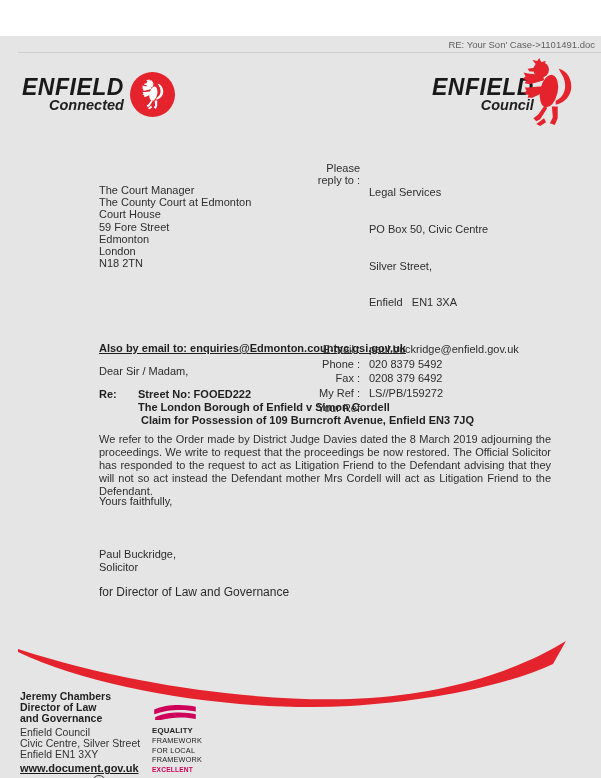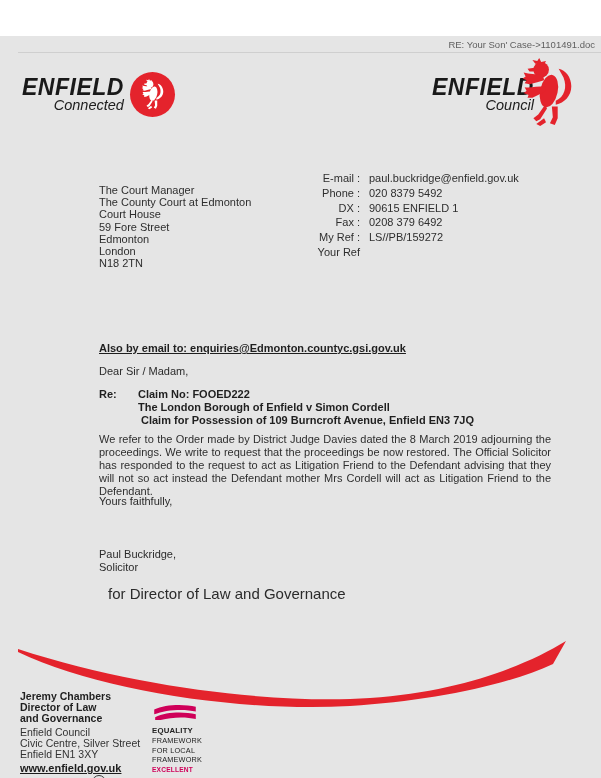--- a/index.html
+++ b/index.html
@@ -9,21 +9,21 @@
 
   
   .subject { position:absolute; top:3px; right:6px; font-size:9.5px; color:#5f5f5f; }
   .topline { position:absolute; top:16px; left:18px; right:0; height:1px; background:#cfcfcf; }
   .bottomline { position:absolute; top:770px; left:0; right:0; height:1px; background:#e3e3e3; }
 
   
   .logo-connected { position:absolute; left:22px; top:36px; display:flex; align-items:center; }
   .logo-text { display:flex; flex-direction:column; align-items:flex-end; }
   .logo-enfield { font-size:23px; font-weight:bold; font-style:italic; letter-spacing:0.5px; color:#191919; line-height:22px; }
-  .logo-tag { font-size:14.5px; font-style:italic; color:#202020; line-height:15px; margin-top:0px; }
+  .logo-tag { font-size:14.5px; font-style:italic; color:#202020; line-height:15px; margin-top:0px;font-weight:bold; }
   .conn-circle { position:relative; width:45px; height:45px; border-radius:50%; background:#e4232c; margin-left:6px; display:flex; align-items:center; justify-content:center; }
   .logo-council { position:absolute; left:432px; top:40px; display:flex; align-items:flex-start; }
   .council-lion { position:absolute; left:86px; top:-18px; }
 
   
   .recipient { position:absolute; left:99px; top:148px; font-size:11px; line-height:12.2px; color:#2e2e2e; }
 
   
   .contact { position:absolute; left:298px; top:126px; font-size:11px; color:#2e2e2e; }
   .crow { display:flex; }
@@ -35,21 +35,21 @@
   
   .email-line { position:absolute; left:99px; top:306px; font-size:11px; font-weight:bold; text-decoration:underline; color:#1f1f1f; }
   .salutation { position:absolute; left:99px; top:329px; font-size:11px;text-align:center; }
   .re-block { position:absolute; left:99px; top:352px; font-size:11px; font-weight:bold; color:#1f1f1f; display:flex;gap:16px; }
   .re-label { width:23px; }
   .re-lines div { line-height:13px; }
   .re-lines div:nth-child(3) { margin-left:3px; }
   .body-par { position:absolute; left:99px; top:397px; width:452px; font-size:11px; line-height:13px; text-align:justify; color:#2e2e2e; }
   .closing { position:absolute; left:99px; top:459px; font-size:11px;text-align:center; }
   .sig { position:absolute; left:99px; top:512px; font-size:11px; line-height:12.5px; }
-  .sig-for { position:absolute; left:108px; top:549px; font-size:15px; }
+  .sig-for { position:absolute; left:99px; top:549px; font-size:12px; }
 
   
   .swoosh { position:absolute; left:0; top:595px; }
   .officer { position:absolute; left:20px; top:655px; font-size:10.5px; }
   .officer .b { font-weight:bold; line-height:11px; color:#1f1f1f; }
   .officer .r { line-height:10.8px; color:#333; }
   .officer .gap { height:3px; }
   .website { position:absolute; left:20px; top:726px; font-size:11px; font-weight:bold; text-decoration:underline; color:#1c1c1c; }
 
   .badge { position:absolute; left:152px; top:667px; width:70px; }
@@ -118,32 +118,40 @@
     <div>The Court Manager</div>
     <div>The County Court at Edmonton</div>
     <div>Court House</div>
     <div>59 Fore Street</div>
     <div>Edmonton</div>
     <div>London</div>
     <div>N18 2TN</div>
   </div>
 
   <div class="contact">
+    <div class="crow">
+      <div class="clabel">
+        <div>Please</div>
+        <div>reply to :</div>
+      </div>
+      <div class="cval">
+        <div>Legal Services</div>
+        <div>PO Box 50, Civic Centre</div>
+        <div>Silver Street,</div>
+        <div>Enfield   EN1 3XA</div>
+      </div>
+    </div>
     <div class="contact-rows">
       <div class="crow">
         <div class="clabel">E-mail :</div>
         <div class="cval">paul.buckridge@enfield.gov.uk</div>
       </div>
       <div class="crow">
         <div class="clabel">Phone  :</div>
         <div class="cval">020 8379 5492</div>
-      </div>
-      <div class="crow">
-        <div class="clabel">DX  :</div>
-        <div class="cval">90615 ENFIELD 1</div>
       </div>
       <div class="crow">
         <div class="clabel">Fax  :</div>
         <div class="cval">0208 379 6492</div>
       </div>
       <div class="crow">
         <div class="clabel">My Ref  :</div>
         <div class="cval">LS//PB/159272</div>
       </div>
       <div class="crow">
@@ -152,21 +160,21 @@
       </div>
     </div>
   </div>
 
   <div class="email-line">Also by email to: enquiries@Edmonton.countyc.gsi.gov.uk</div>
   <div class="salutation">Dear Sir / Madam,</div>
 
   <div class="re-block">
     <div class="re-label">Re:</div>
     <div class="re-lines">
-      <div>Claim No: FOOED222</div>
+      <div>Street No: FOOED222</div>
       <div>The London Borough of Enfield v Simon Cordell</div>
       <div>Claim for Possession of 109 Burncroft Avenue, Enfield EN3 7JQ</div>
     </div>
   </div>
 
   <div class="body-par">We refer to the Order made by District Judge Davies dated the 8 March 2019 adjourning the proceedings. We write to request that the proceedings be now restored. The Official Solicitor has responded to the request to act as Litigation Friend to the Defendant advising that they will not so act instead the Defendant mother Mrs Cordell will act as Litigation Friend to the Defendant.</div>
   <div class="closing">Yours faithfully,</div>
 
   <div class="sig">
     <div>Paul Buckridge,</div>
@@ -180,21 +188,21 @@
 
   <div class="officer">
     <div class="b">Jeremy Chambers</div>
     <div class="b">Director of Law</div>
     <div class="b">and Governance</div>
     <div class="gap"></div>
     <div class="r">Enfield Council</div>
     <div class="r">Civic Centre, Silver Street</div>
     <div class="r">Enfield EN1 3XY</div>
   </div>
-  <div class="website">www.enfield.gov.uk</div>
+  <div class="website">www.document.gov.uk</div>
 
   <div class="badge">
     <svg width="46" height="17" viewBox="0 0 48 18">
       <path fill="#cf0059" d="M2 7 C14 1 34 1 46 4 L46 9 C34 6 14 7 2 12 Z"></path>
       <path fill="#cf0059" d="M3 15 C15 9 34 9 46 12 L46 17 C34 14 15 15 3 20 Z"></path>
     </svg>
     <div class="badge-lines">
       <div class="bq">EQUALITY</div>
       <div>FRAMEWORK</div>
       <div>FOR LOCAL</div>

